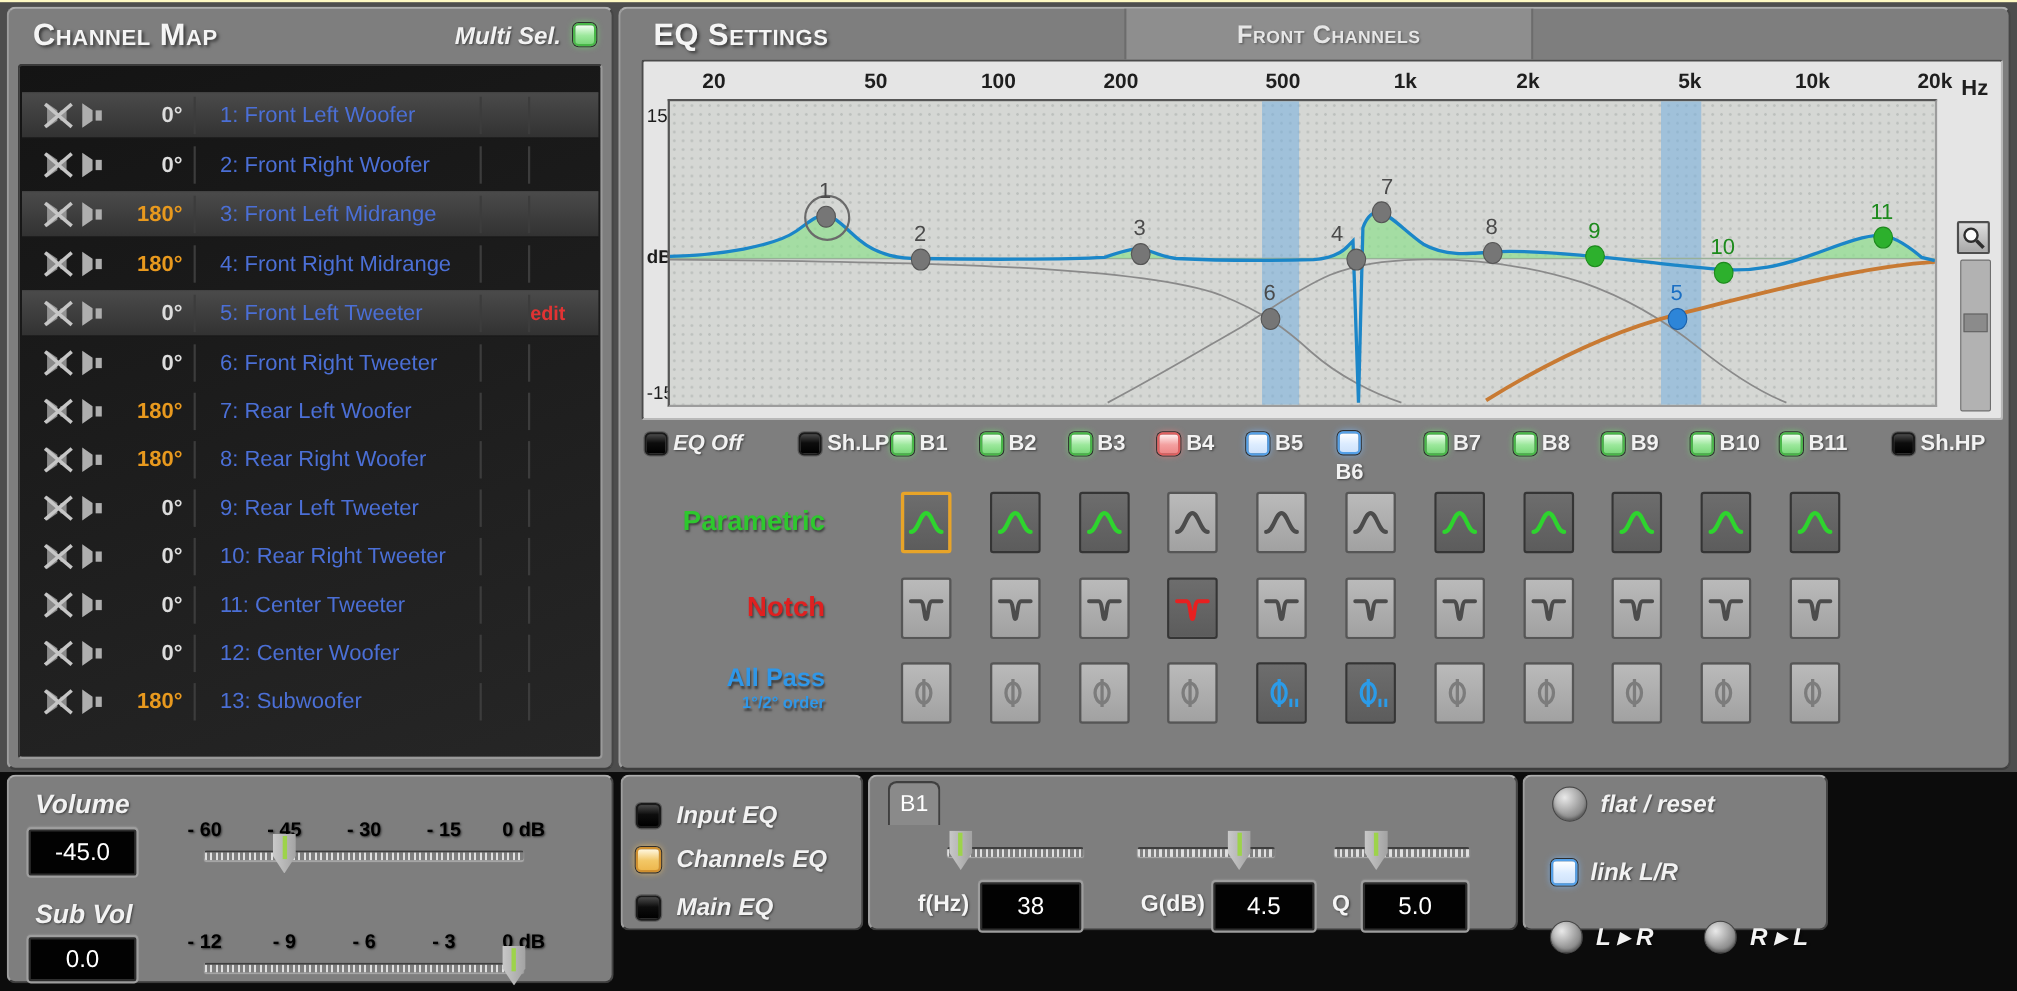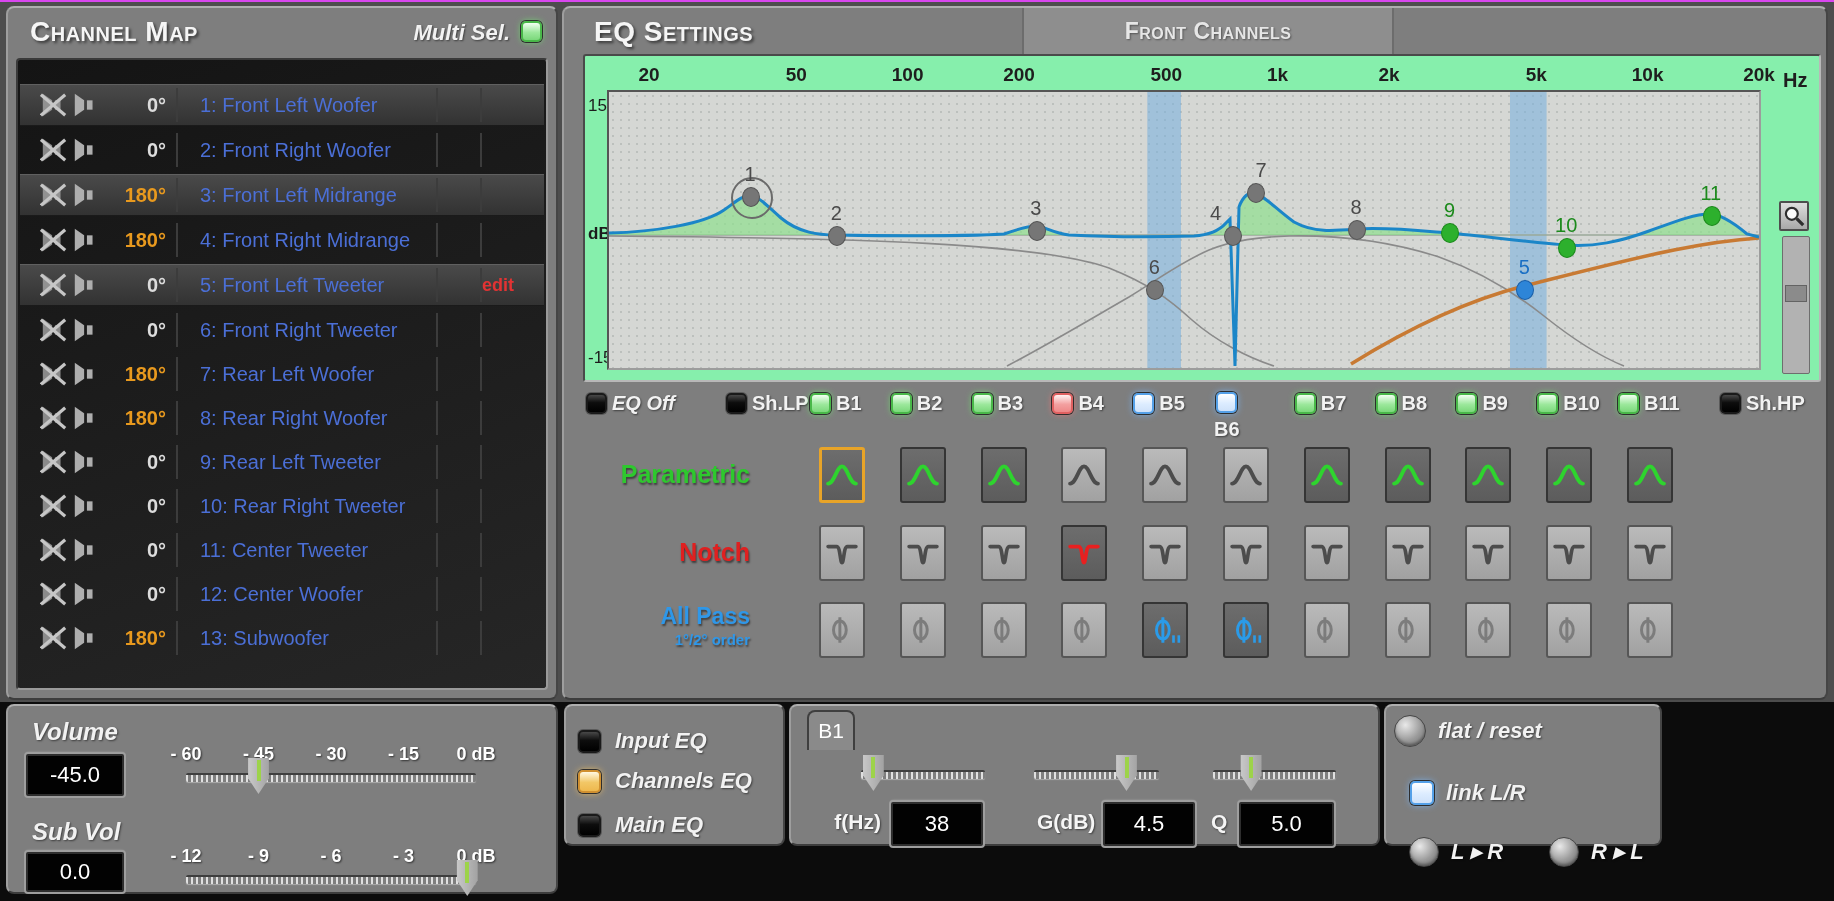--- a/index.html
+++ b/index.html
@@ -1,17 +1,17 @@
 <!DOCTYPE html>
 <html><head>
 <meta charset="utf-8">
 <style>
   html,body{margin:0;padding:0;background:#222;}
   #app{position:relative;width:1834px;height:901px;background:#0c0c0c;font-family:"Liberation Sans",sans-serif;overflow:hidden;}
-  #top-region{position:absolute;left:0;top:0;width:1834px;height:702px;background:#4d4d4d;border-top:2px solid #d946ef;box-sizing:border-box;}
+  #top-region{position:absolute;left:0;top:0;width:1834px;height:702px;background:#4d4d4d;border-top:2px solid #fef9c3;box-sizing:border-box;}
   #bottom-region{position:absolute;left:0;top:702px;width:1834px;height:199px;background:#0c0c0c;}
   .panel{position:absolute;background:#7e7e7e;border:2px solid;border-color:#aeaeae #454545 #3d3d3d #9e9e9e;border-radius:8px;box-sizing:border-box;}
   .ptitle{font-variant:small-caps;font-weight:bold;font-size:28px;color:#f5f5f5;letter-spacing:.5px;text-shadow:2px 2px 3px rgba(0,0,0,.55);}
   .it{font-style:italic;}
   .ctl-label{color:#f2f2f2;font-weight:bold;font-style:italic;text-shadow:1px 1px 2px rgba(0,0,0,.5);}
   
   .led{display:inline-block;width:21px;height:21px;border-radius:5px;box-sizing:border-box;flex:none;}
   .led-green{background:linear-gradient(180deg,#f2fff2,#9ce89c 55%,#7bd87b);border:2px solid #49b849;box-shadow:0 0 0 1px #2e2e2e,0 0 6px rgba(110,240,110,.8);}
   .led-red{background:linear-gradient(180deg,#fff2f2,#f3a0a0 55%,#ee8888);border:2px solid #e06060;box-shadow:0 0 0 1px #2e2e2e,0 0 6px rgba(255,120,120,.8);}
   .led-blue{background:linear-gradient(180deg,#ffffff,#dcecff 55%,#cfe2fa);border:2px solid #54a0e8;box-shadow:0 0 0 1px #2e2e2e,0 0 7px rgba(120,185,255,.9);}
@@ -31,21 +31,21 @@
   .ch-phase{text-align:right;padding-right:10px;font-size:20px;font-weight:bold;color:#dcdcdc;border-right:2px solid #3c3c3c;height:34px;line-height:34px;}
   .ch-phase.inv{color:#e8991e;}
   .ch-name{color:#4b6fd6;font-size:20px;padding-left:10px;white-space:nowrap;overflow:hidden;}
   .ch-cell{height:34px;line-height:34px;border-left:2px solid #3c3c3c;}
   .ch-cell.edit{color:#e23333;font-size:18px;font-weight:bold;}
   
   #eq-panel{left:562px;top:4px;width:1266px;height:694px;}
   #eq-title{position:absolute;left:30px;top:8px;}
   #eq-tab-strip{position:absolute;left:458px;top:0;width:368px;height:46px;background:#8e8e8e;border-left:2px solid #6c6c6c;border-right:2px solid #6c6c6c;text-align:center;}
   #eq-tab-label{font-variant:small-caps;font-weight:bold;font-size:23px;color:#e6e6e6;line-height:46px;text-shadow:1px 1px 2px rgba(0,0,0,.4);letter-spacing:.5px;}
-  #graph-box{position:absolute;left:19px;top:46px;width:1238px;height:328px;background:#86efac;border:2px solid;border-color:#4a4a4a #b8b8b8 #b8b8b8 #4a4a4a;border-radius:3px;box-sizing:border-box;}
+  #graph-box{position:absolute;left:19px;top:46px;width:1238px;height:328px;background:#e5e5e5;border:2px solid;border-color:#4a4a4a #b8b8b8 #b8b8b8 #4a4a4a;border-radius:3px;box-sizing:border-box;}
   .ftick{position:absolute;top:8px;width:44px;text-align:center;font-weight:bold;font-size:19px;color:#1e1e1e;}
   #freq-unit{position:absolute;left:1198px;top:13px;font-weight:bold;font-size:20px;color:#1e1e1e;}
   .ylab{position:absolute;left:3px;font-size:17px;color:#1c1c1c;}
   #ylab-mid{font-weight:bold;}
   #eq-plot{position:absolute;left:22px;top:34px;width:1154px;height:280px;box-sizing:border-box;border:2px solid;border-color:#555 #9c9c9c #9c9c9c #555;
     background-color:#d5d7d4;background-image:radial-gradient(#bcc0bd 1.2px,rgba(0,0,0,0) 1.3px);background-size:8px 8px;}
   #plot-svg{position:absolute;left:0;top:0;}
   #points-layer{position:absolute;left:0;top:0;width:100%;height:100%;}
   .pt-dot{position:absolute;width:16px;height:18px;border-radius:50%;}
   .pt-dot.gray{background:#767676;border:1px solid #565656;}
@@ -79,21 +79,21 @@
   #bandedit-panel{left:789px;top:2px;width:591px;height:142px;}
   #tools-panel{left:1384px;top:2px;width:278px;height:142px;}
   #view-panel{left:1666px;top:2px;width:162px;height:142px;}
   .vlabel{position:absolute;font-size:24px;text-align:right;}
   .display{position:absolute;background:#020202;color:#fff;text-align:center;border:2px solid #2e2e2e;border-radius:2px;box-shadow:0 0 0 2px #9e9e9e,0 -2px 2px rgba(255,255,255,.3);font-size:22px;box-sizing:border-box;}
   .hslider{position:absolute;height:10px;}
   .slider-track{position:absolute;left:0;top:0;width:100%;height:7px;background:repeating-linear-gradient(90deg,#e0e0e0 0 2px,#7e7e7e 2px 5px);border-top:2px solid #3e3e3e;border-radius:2px;box-shadow:0 1px 1px rgba(255,255,255,.35);}
   .slider-handle{position:absolute;top:-15px;width:26px;height:36px;background:linear-gradient(90deg,#cdcdcd,#9e9e9e);clip-path:polygon(10% 0,90% 0,90% 56%,50% 100%,10% 56%);filter:drop-shadow(1px 1px 1px rgba(0,0,0,.5));}
   .slider-handle::after{content:"";position:absolute;left:11px;top:2px;width:4px;height:21px;background:#9dd34a;}
   .ticksrow{position:absolute;height:22px;}
-  .tick{position:absolute;width:60px;text-align:center;font-size:18px;font-weight:bold;color:#ffffff;text-shadow:1px 1px 2px rgba(0,0,0,.6);white-space:nowrap;}
+  .tick{position:absolute;width:60px;text-align:center;font-size:18px;font-weight:bold;color:#000000;text-shadow:1px 1px 2px rgba(0,0,0,.6);white-space:nowrap;}
   .band-tab{position:absolute;left:16px;top:4px;width:48px;height:40px;background:#8a8a8a;border:2px solid #3f3f3f;border-bottom:none;border-radius:8px 8px 0 0;color:#fff;font-size:21px;text-align:center;line-height:38px;box-sizing:border-box;}
   .slabel{position:absolute;color:#f5f5f5;font-weight:bold;font-size:21px;text-shadow:1px 1px 2px rgba(0,0,0,.5);}
   .scope-row,.view-row{position:absolute;display:flex;gap:14px;align-items:center;}
   .scope-row .led,.view-row .led{width:23px;height:23px;}
   .scope-label,.view-label{font-size:22px;}
   .tool-item{position:absolute;display:flex;gap:12px;align-items:center;}
   .tool-label{font-size:22px;white-space:nowrap;}
 </style>
 </head>
 <body>
@@ -795,21 +795,21 @@
       <div class="display" style="left:312px;top:96px;width:92px;height:44px;line-height:40px;">4.5</div>
       <div class="hslider" style="left:422px;top:64px;width:123px;">
         <div class="slider-track"></div>
         <div class="slider-handle" style="left: 25.13px;"></div>
       </div>
       <span class="slabel" style="left:420px;top:104px;width:18px;">Q</span>
       <div class="display" style="left:448px;top:96px;width:95px;height:44px;line-height:40px;">5.0</div>
     </div>
 
     <div id="tools-panel" class="panel">
-      <div class="tool-item" style="left:8px;top:9px;">
+      <div class="tool-item" style="left:25px;top:9px;">
         <span class="rbtn"></span>
         <span class="tool-label ctl-label">flat / reset</span>
       </div>
       <div class="tool-item" style="left:24px;top:74px;">
         <span class="led led-blue" style="width:24px;height:24px;"></span>
         <span class="tool-label ctl-label">link L/R</span>
       </div>
       <div class="tool-item" style="left:23px;top:131px;">
         <span class="rbtn" style="width:28px;height:28px;"></span>
         <span class="tool-label ctl-label">L ▸ R</span>

